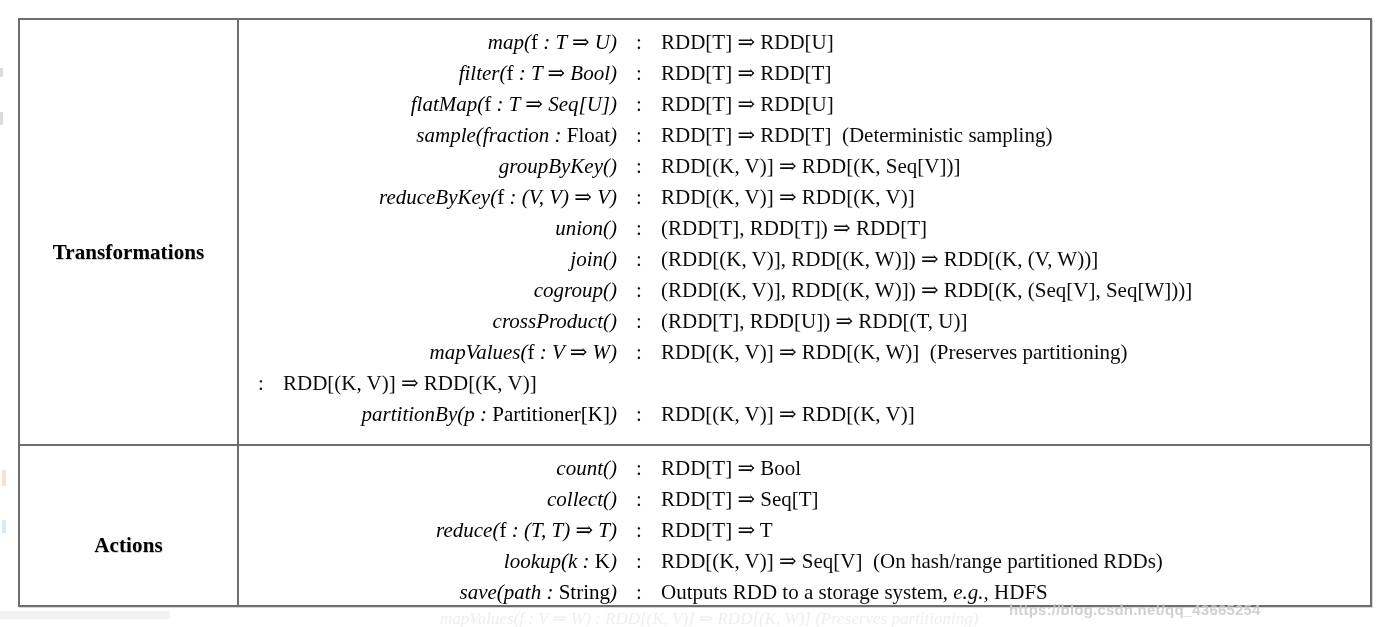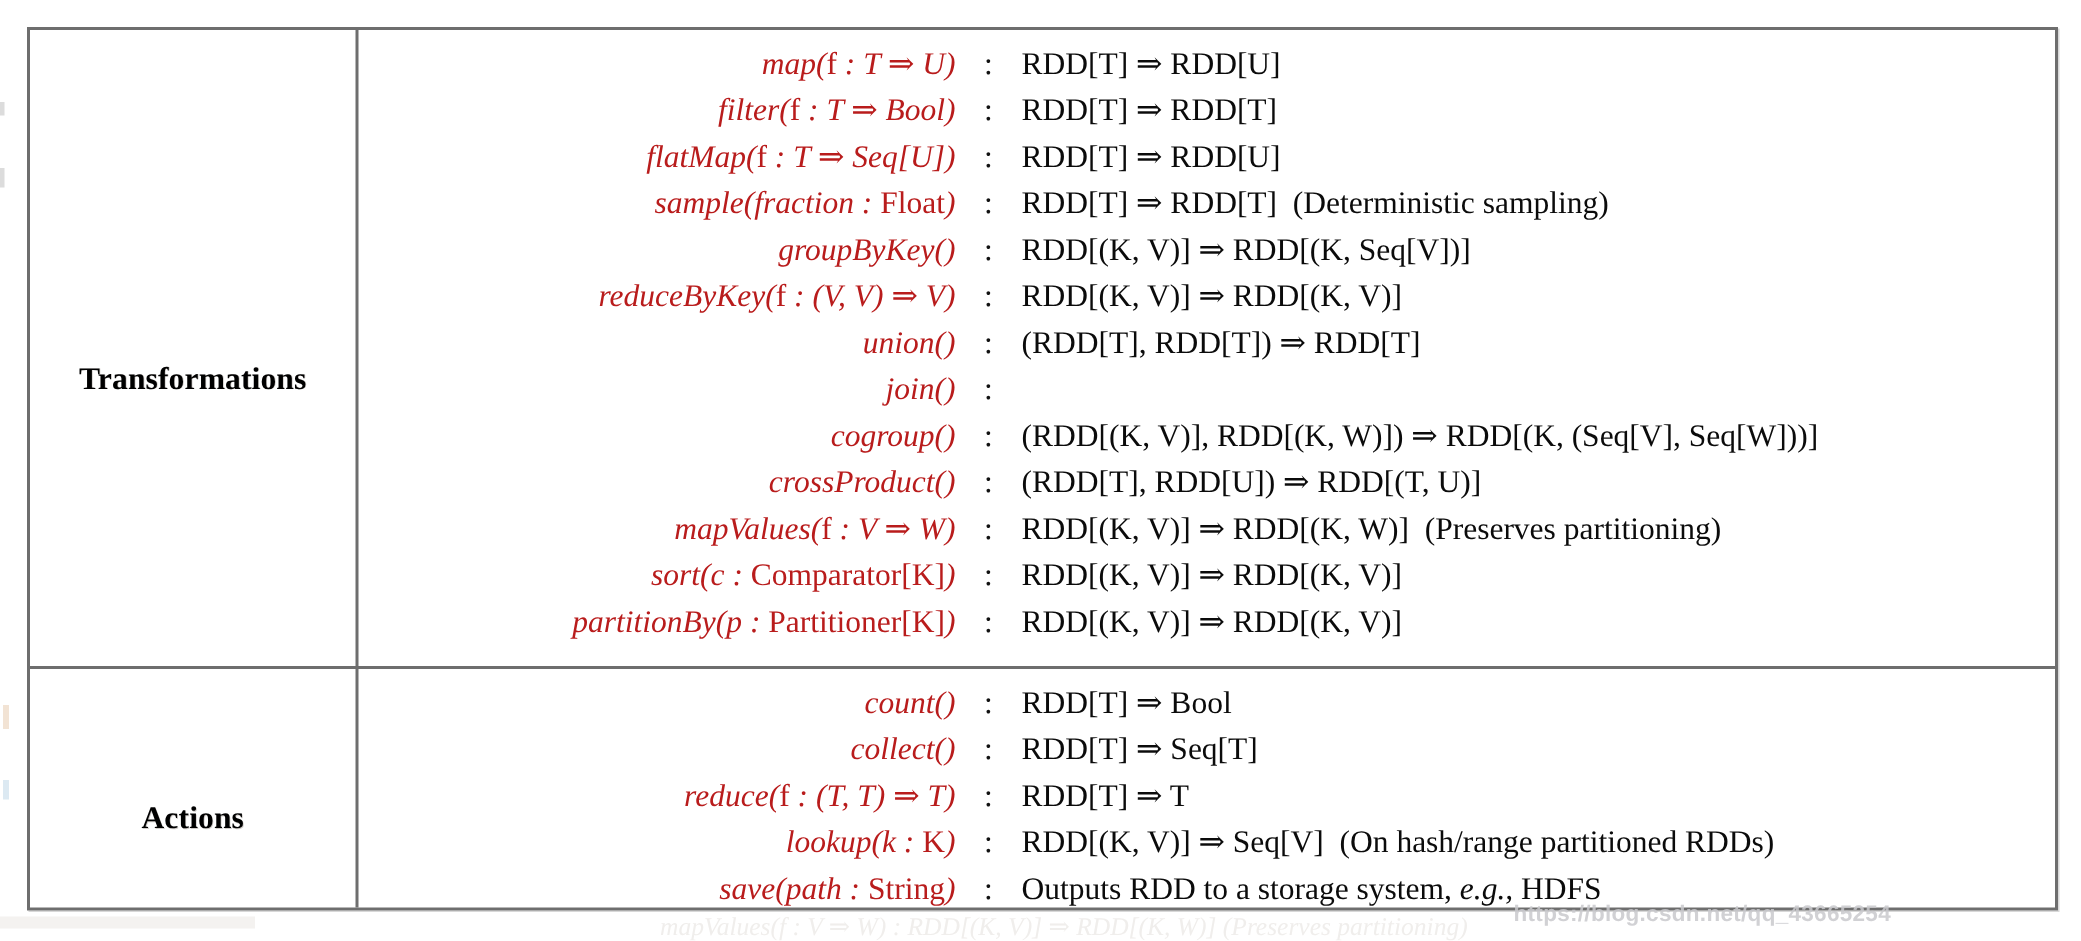--- a/index.html
+++ b/index.html
@@ -74,22 +74,21 @@
     line-height: 31px;
     white-space: nowrap;
   }
   .api-name {
     width: 378px;
     flex: 0 0 378px;
     text-align: right;
     font-style: italic;
     font-size: 21px;
     padding-right: 0;
-    color: #b91c1c;
-    padding-left: 20px;
+    color: #000000;
   }
   .api-colon {
     width: 44px;
     flex: 0 0 44px;
     text-align: center;
     font-size: 21px;
     font-style: normal;
   }
   .api-type {
     flex: 1 1 auto;
@@ -175,38 +174,38 @@
           <div class="api-type">RDD[(K, V)] ⇒ RDD[(K, V)]</div>
         </div>
         <div class="api-row">
           <div class="api-name">union()</div>
           <div class="api-colon">:</div>
           <div class="api-type">(RDD[T], RDD[T]) ⇒ RDD[T]</div>
         </div>
         <div class="api-row">
           <div class="api-name">join()</div>
           <div class="api-colon">:</div>
+          <div class="api-type">(RDD[(K, V)], RDD[(K, W)]) ⇒ RDD[(K, (V, W))]</div>
         </div>
         <div class="api-row">
           <div class="api-name">cogroup()</div>
           <div class="api-colon">:</div>
           <div class="api-type">(RDD[(K, V)], RDD[(K, W)]) ⇒ RDD[(K, (Seq[V], Seq[W]))]</div>
         </div>
         <div class="api-row">
           <div class="api-name">crossProduct()</div>
           <div class="api-colon">:</div>
           <div class="api-type">(RDD[T], RDD[U]) ⇒ RDD[(T, U)]</div>
         </div>
         <div class="api-row">
           <div class="api-name">mapValues(<span class="rm">f</span> : V ⇒ W)</div>
           <div class="api-colon">:</div>
           <div class="api-type">RDD[(K, V)] ⇒ RDD[(K, W)]&nbsp; (Preserves partitioning)</div>
         </div>
         <div class="api-row">
-          <div class="api-name">sort(c : <span class="rm">Comparator[K]</span>)</div>
           <div class="api-colon">:</div>
           <div class="api-type">RDD[(K, V)] ⇒ RDD[(K, V)]</div>
         </div>
         <div class="api-row">
           <div class="api-name">partitionBy(p : <span class="rm">Partitioner[K]</span>)</div>
           <div class="api-colon">:</div>
           <div class="api-type">RDD[(K, V)] ⇒ RDD[(K, V)]</div>
         </div>
       </div>
   </div>

